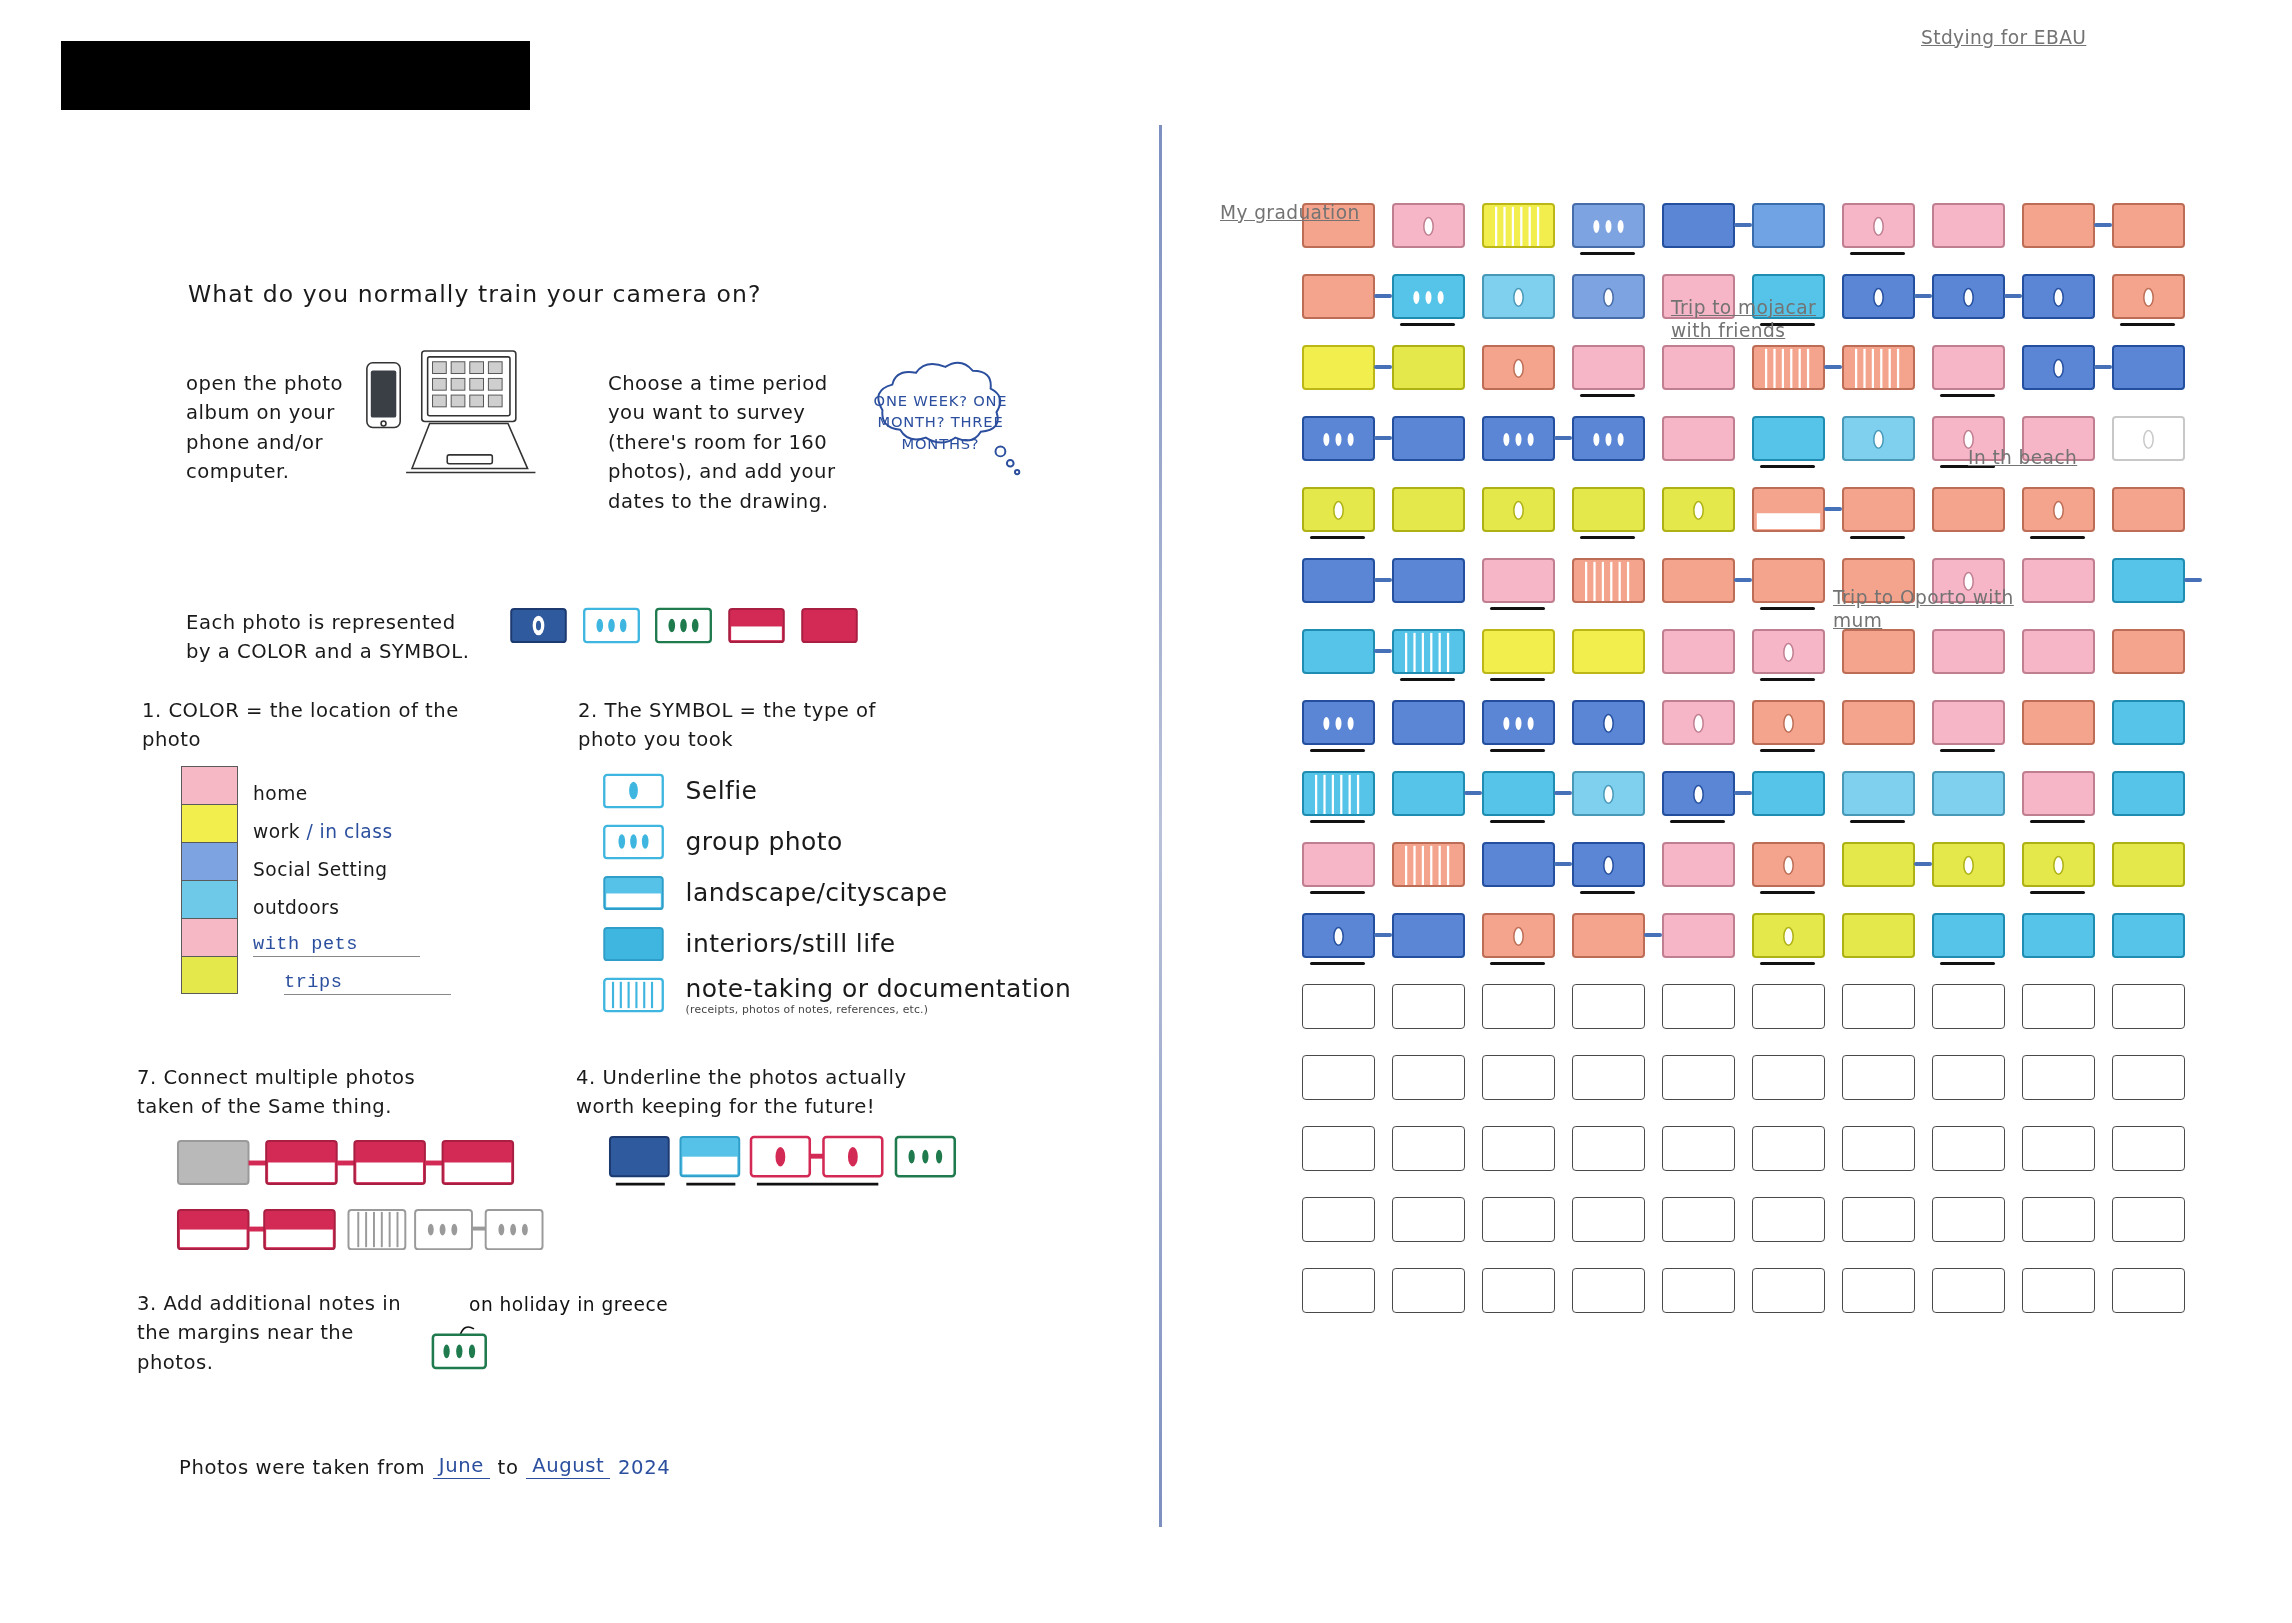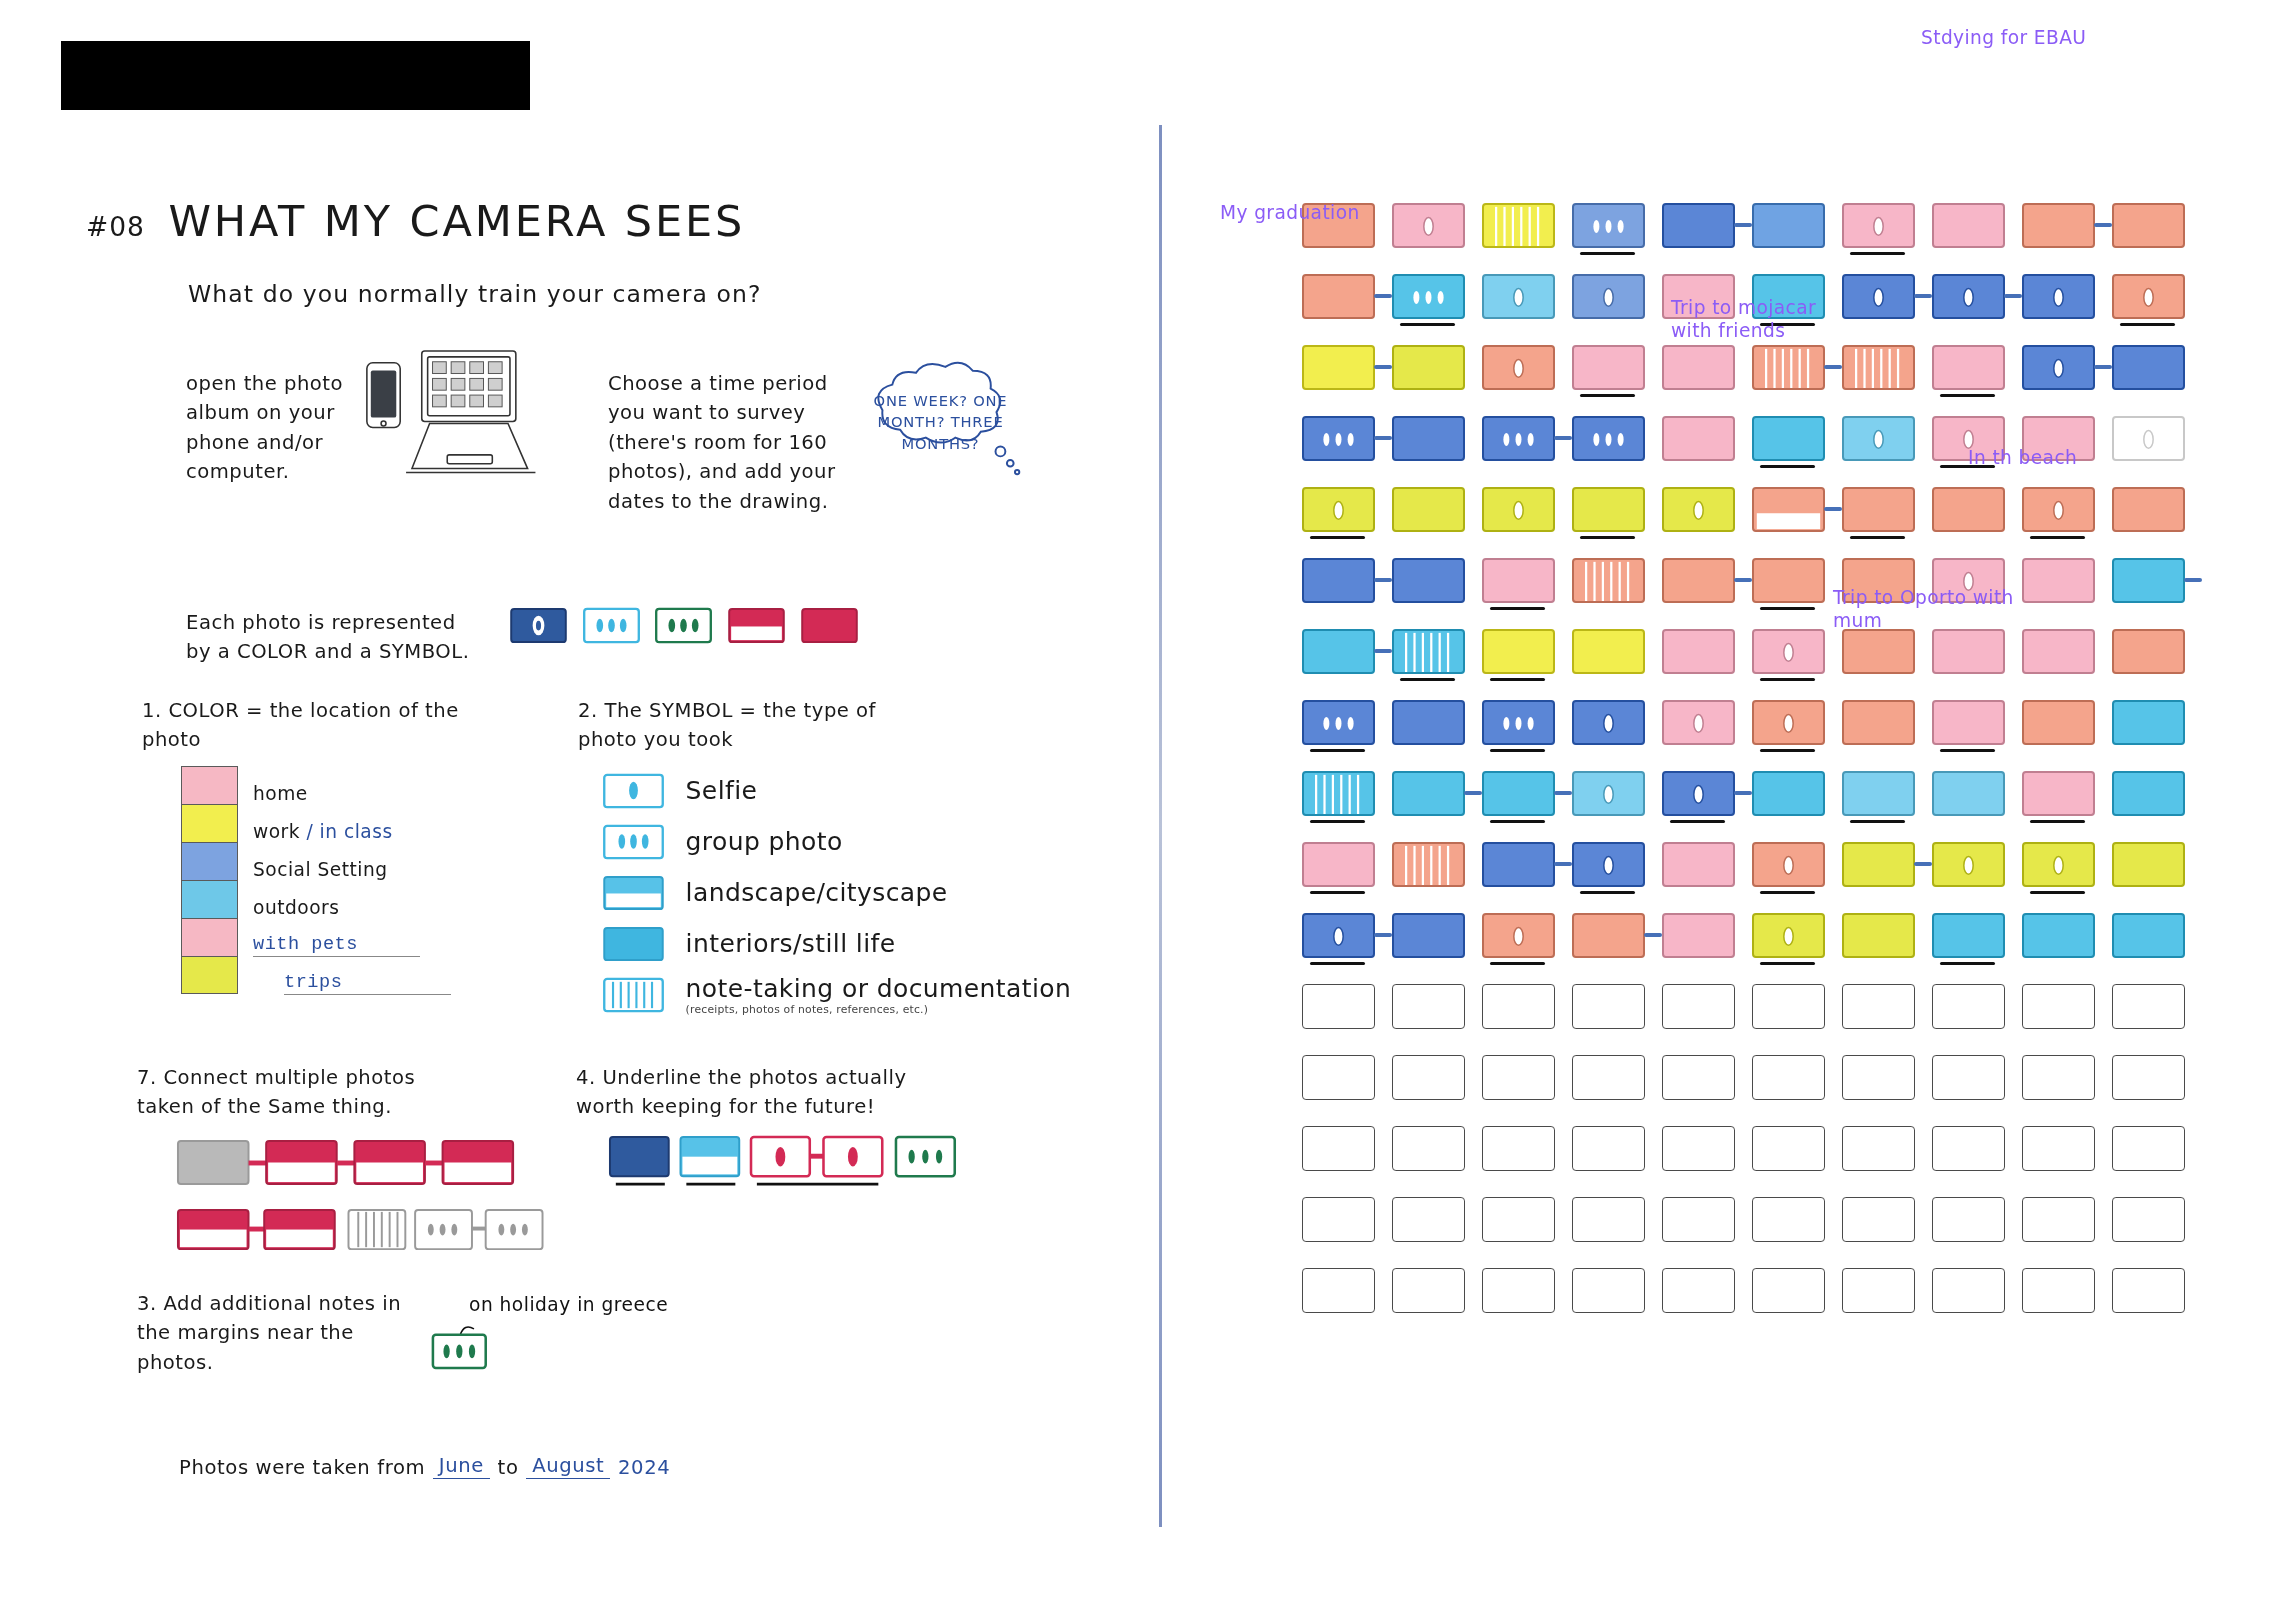--- a/index.html
+++ b/index.html
@@ -63,36 +63,32 @@
 
   
   #right-page{position:absolute;left:1176px;top:0;width:1116px;height:1623px;}
   #grid{position:absolute;left:118px;top:191px;display:grid;grid-template-columns:repeat(10,90px);grid-auto-rows:71px;}
   .cell{position:relative;width:90px;height:71px;}
   .card{position:absolute;left:7.8px;top:11.8px;width:73px;height:45px;box-sizing:border-box;border-radius:3.9px;}
   .empty{border:1.7px solid #4a4a4a;background:#fff;}
   .ul{position:absolute;left:15.7px;top:61px;width:55px;height:2.9px;background:#111;border-radius:2px;}
   .link{position:absolute;top:32px;right:-7.8px;width:17.6px;height:3.9px;background:#4670b8;border-radius:2px;}
 
-  .ann{position:absolute;color:#8b5cf6;font-size:18.6px;line-height:1.25;letter-spacing:0.4px;}
+  .ann{position:absolute;color:#737373;font-size:18.6px;line-height:1.25;letter-spacing:0.4px;text-decoration:underline;}
 
   
   .sym{position:absolute;inset:0;}
 </style>
 </head>
 <body>
 
 <div id="left-page">
 
   <div id="redaction-bar"></div>
 
-  <div id="title-row">
-    <div id="issue-number" class="hand">#08</div>
-    <div id="main-title" class="hand">WHAT MY CAMERA SEES</div>
-  </div>
 
   <div id="step-open" class="hand">open the photo album on your phone and/or computer.</div>
 
   <div id="subtitle" class="hand">What do you normally train your camera on?</div>
 
   <svg id="devices" viewBox="0 0 250 160">
     <g fill="none" stroke="#333" stroke-width="1.6">
       <rect x="6" y="18" width="34" height="66" rx="6"></rect>
       <rect x="10" y="26" width="26" height="48" rx="2" fill="#3a3f46" stroke="none"></rect>
       <circle cx="23" cy="80" r="2.5"></circle>

